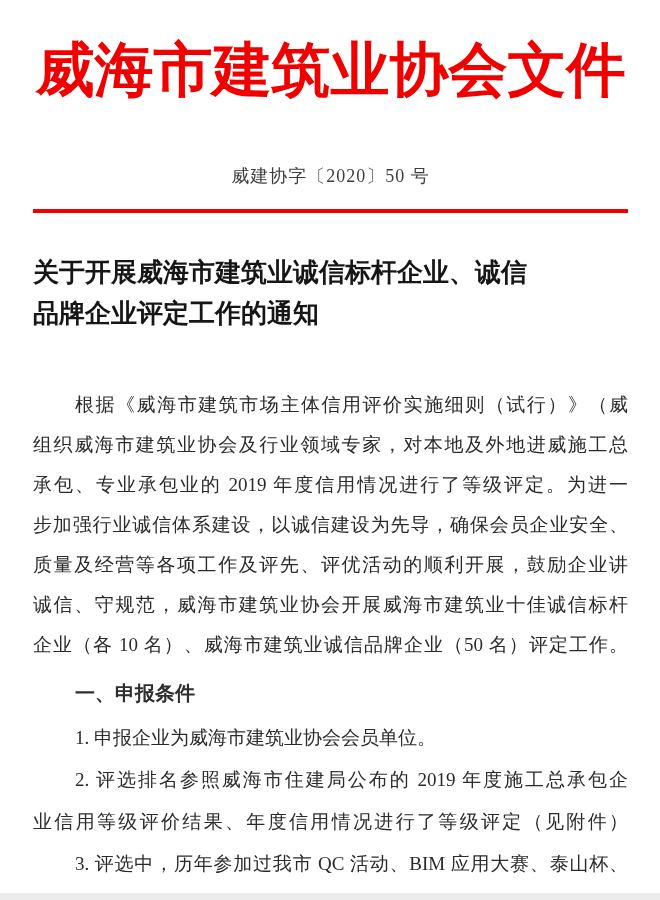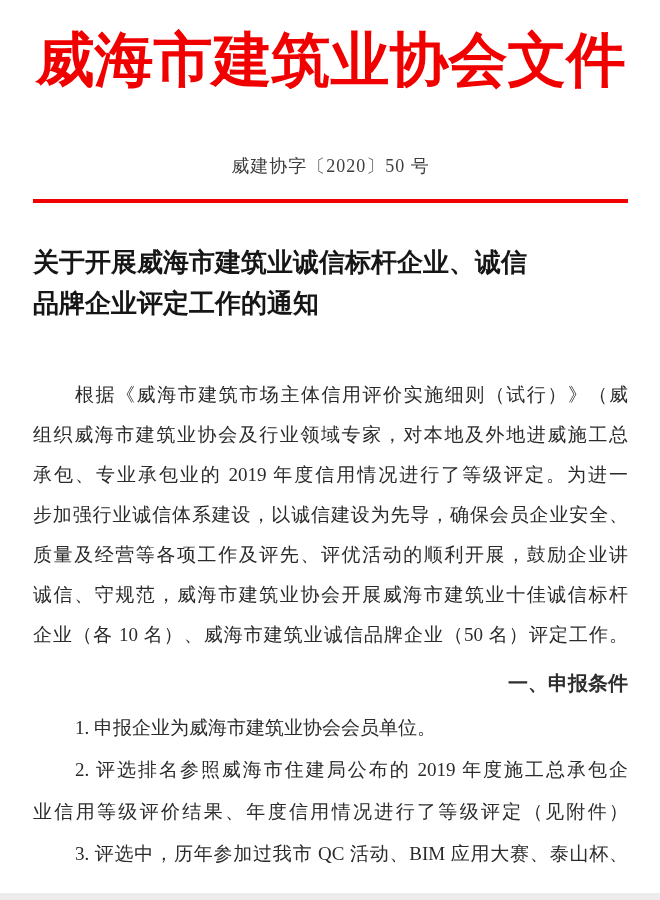--- a/index.html
+++ b/index.html
@@ -11,21 +11,21 @@
     overflow: hidden;
     position: relative;
   }
   .page {
     position: absolute;
     inset: 0;
     padding: 0 32px 0 33px;
     background: #ffffff;
   }
   .doc-title {
-    margin-top: 20px;
+    margin-top: 30px;
     height: 80px;
     line-height: 80px;
     text-align: center;
     font-size: 59px;
     font-weight: bold;
     color: var(--accent-red, #f10000);
     white-space: nowrap;
     letter-spacing: 0;
   }
   .doc-number {
@@ -67,21 +67,20 @@
   .line.indent { padding-left: 42px; }
   .section-heading {
     margin-top: 8px;
     padding-left: 42px;
     height: 40px;
     line-height: 40px;
     font-family: "Liberation Sans", "DejaVu Sans", sans-serif;
     font-weight: bold;
     font-size: 20px;
     color: #2e2e2e;
-    text-align: right;
   }
   .items { margin-top: 4px; }
   .items .line { height: 42px; line-height: 42px; }
   .bottom-edge {
     position: absolute;
     left: 0;
     bottom: 0;
     width: 660px;
     height: 7px;
     background: var(--bottom-bar, #ececec);

